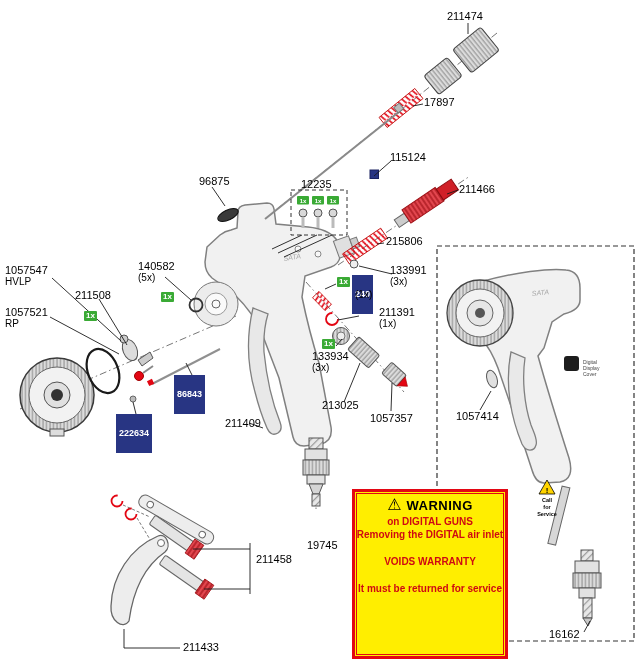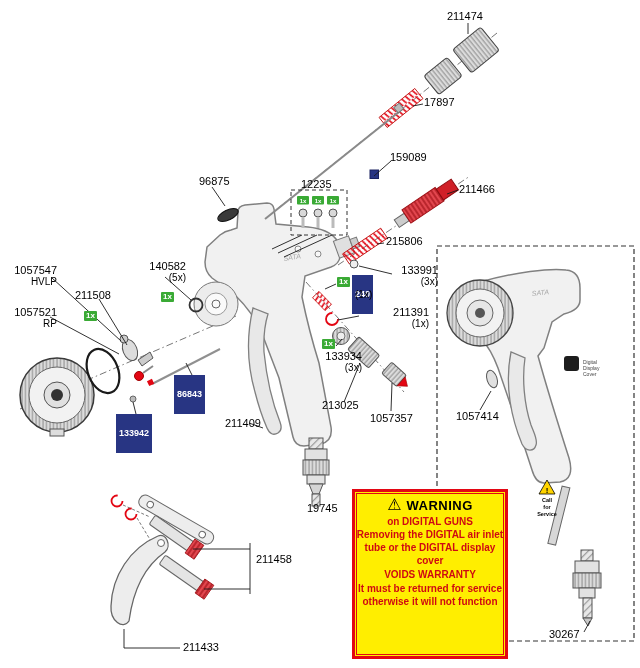--- a/index.html
+++ b/index.html
@@ -1,36 +1,36 @@
 <!DOCTYPE html>
 <html><head>
 <meta charset="utf-8">
 <style>
   html,body{margin:0;padding:0;background:#fff;}
   .stage{position:relative;width:640px;height:668px;background:#fff;overflow:hidden;
          font-family:"Liberation Sans",sans-serif;}
   svg.drawing{position:absolute;left:0;top:0;}
   svg text{font-family:"Liberation Sans",sans-serif;}
   .lbl{position:absolute;font-size:11px;color:#000;white-space:nowrap;line-height:12px;}
-  .stack{position:absolute;font-size:11px;color:#000;text-align:right;line-height:11px;}
+  .stack{position:absolute;font-size:11px;color:#000;text-align:left;line-height:11px;}
   .stack .qty{font-size:10px;display:block;}
   .green-badge{position:absolute;background:#3aaa35;color:#fff;font-size:8px;font-weight:bold;
                line-height:10px;padding:0 2px;border-radius:1px;}
   .blue-badge{position:absolute;background:#283583;color:#fff;font-size:9px;font-weight:bold;
               line-height:11px;padding:14px 3px;}
   .qty-note{position:absolute;font-size:10px;color:#000;line-height:11px;}
   .warnbox{position:absolute;left:352px;top:489px;width:156px;height:170px;background:#ffee00;
            border:3px solid #e30613;box-sizing:border-box;text-align:center;padding-top:5px;}
   .warnbox::after{content:"";position:absolute;left:1px;right:1px;top:1px;bottom:1px;
                   border:1px solid #e30613;pointer-events:none;}
   .warn-head{display:flex;align-items:center;justify-content:center;gap:5px;margin-bottom:2px;}
   .warn-icon{font-size:16px;line-height:16px;color:#000;}
   .warn-title{font-size:13px;font-weight:bold;color:#000;letter-spacing:0.5px;}
   .warn-line{font-size:10px;font-weight:bold;color:#cf0a12;line-height:13px;}
-  .warn-line.sp{margin-top:1px;}
+  .warn-line.sp{margin-top:14px;}
 </style>
 </head>
 <body>
 
 <div class="stage">
 
 <svg class="drawing" width="640" height="668" viewBox="0 0 640 668">
   <defs>
     <pattern id="knurl" width="3.5" height="8" patternUnits="userSpaceOnUse">
       <rect width="3.5" height="8" fill="#dcdcdc"></rect>
@@ -266,21 +266,21 @@
     <line x1="584" y1="632" x2="590" y2="621"></line>
     <line x1="193" y1="549" x2="250" y2="549"></line>
     <line x1="204" y1="589" x2="250" y2="589"></line>
     <line x1="250" y1="543" x2="250" y2="594"></line>
     <polyline points="124,629 124,648 180,648"></polyline>
   </g>
 </svg>
 
 <div class="lbl" style="left:447px;top:10px">211474</div>
 <div class="lbl" style="left:424px;top:96px">17897</div>
-<div class="lbl" style="left:390px;top:151px">159089</div>
+<div class="lbl" style="left:390px;top:151px">115124</div>
 <div class="lbl" style="left:459px;top:183px">211466</div>
 <div class="lbl" style="left:199px;top:175px">96875</div>
 <div class="lbl" style="left:301px;top:178px">12235</div>
 <div class="lbl" style="left:386px;top:235px">215806</div>
 
 <div class="stack" style="left:390px;top:265px;width:48px">
   <span>133991</span>
   <span class="qty">(3x)</span>
 </div>
 
@@ -299,48 +299,46 @@
   <span class="qty">HVLP</span>
 </div>
 <div class="lbl" style="left:75px;top:289px">211508</div>
 <span class="green-badge" style="left:84px;top:311px">1x</span>
 <div class="stack" style="left:5px;top:307px;width:52px">
   <span>1057521</span>
   <span class="qty">RP</span>
 </div>
 
 <span class="blue-badge" style="left:174px;top:375px">86843</span>
-<span class="blue-badge" style="left:116px;top:414px">133942</span>
+<span class="blue-badge" style="left:116px;top:414px">222634</span>
 <div class="lbl" style="left:225px;top:417px">211409</div>
 
 <div class="stack" style="left:379px;top:307px;width:50px">
   <span>211391</span>
   <span class="qty">(1x)</span>
 </div>
 
 <span class="green-badge" style="left:322px;top:339px">1x</span>
 <div class="stack" style="left:312px;top:351px;width:50px">
   <span>133934</span>
   <span class="qty">(3x)</span>
 </div>
 
 <div class="lbl" style="left:322px;top:399px">213025</div>
 <div class="lbl" style="left:370px;top:412px">1057357</div>
-<div class="lbl" style="left:307px;top:502px">19745</div>
+<div class="lbl" style="left:307px;top:539px">19745</div>
 <div class="lbl" style="left:256px;top:553px">211458</div>
 <div class="lbl" style="left:183px;top:641px">211433</div>
 <div class="lbl" style="left:456px;top:410px">1057414</div>
-<div class="lbl" style="left:549px;top:628px">30267</div>
+<div class="lbl" style="left:549px;top:628px">16162</div>
 
 <div class="warnbox">
   <div class="warn-head">
     <span class="warn-icon">⚠</span>
     <span class="warn-title">WARNING</span>
   </div>
   <div class="warn-line">on DIGITAL GUNS</div>
   <div class="warn-line">Removing the DIGITAL air inlet</div>
-  <div class="warn-line">tube or the DIGITAL display cover</div>
   <div class="warn-line sp">VOIDS WARRANTY</div>
   <div class="warn-line sp">It must be returned for service</div>
-  <div class="warn-line">otherwise it will not function</div>
 </div>
 
 </div>
 
 </body></html>

